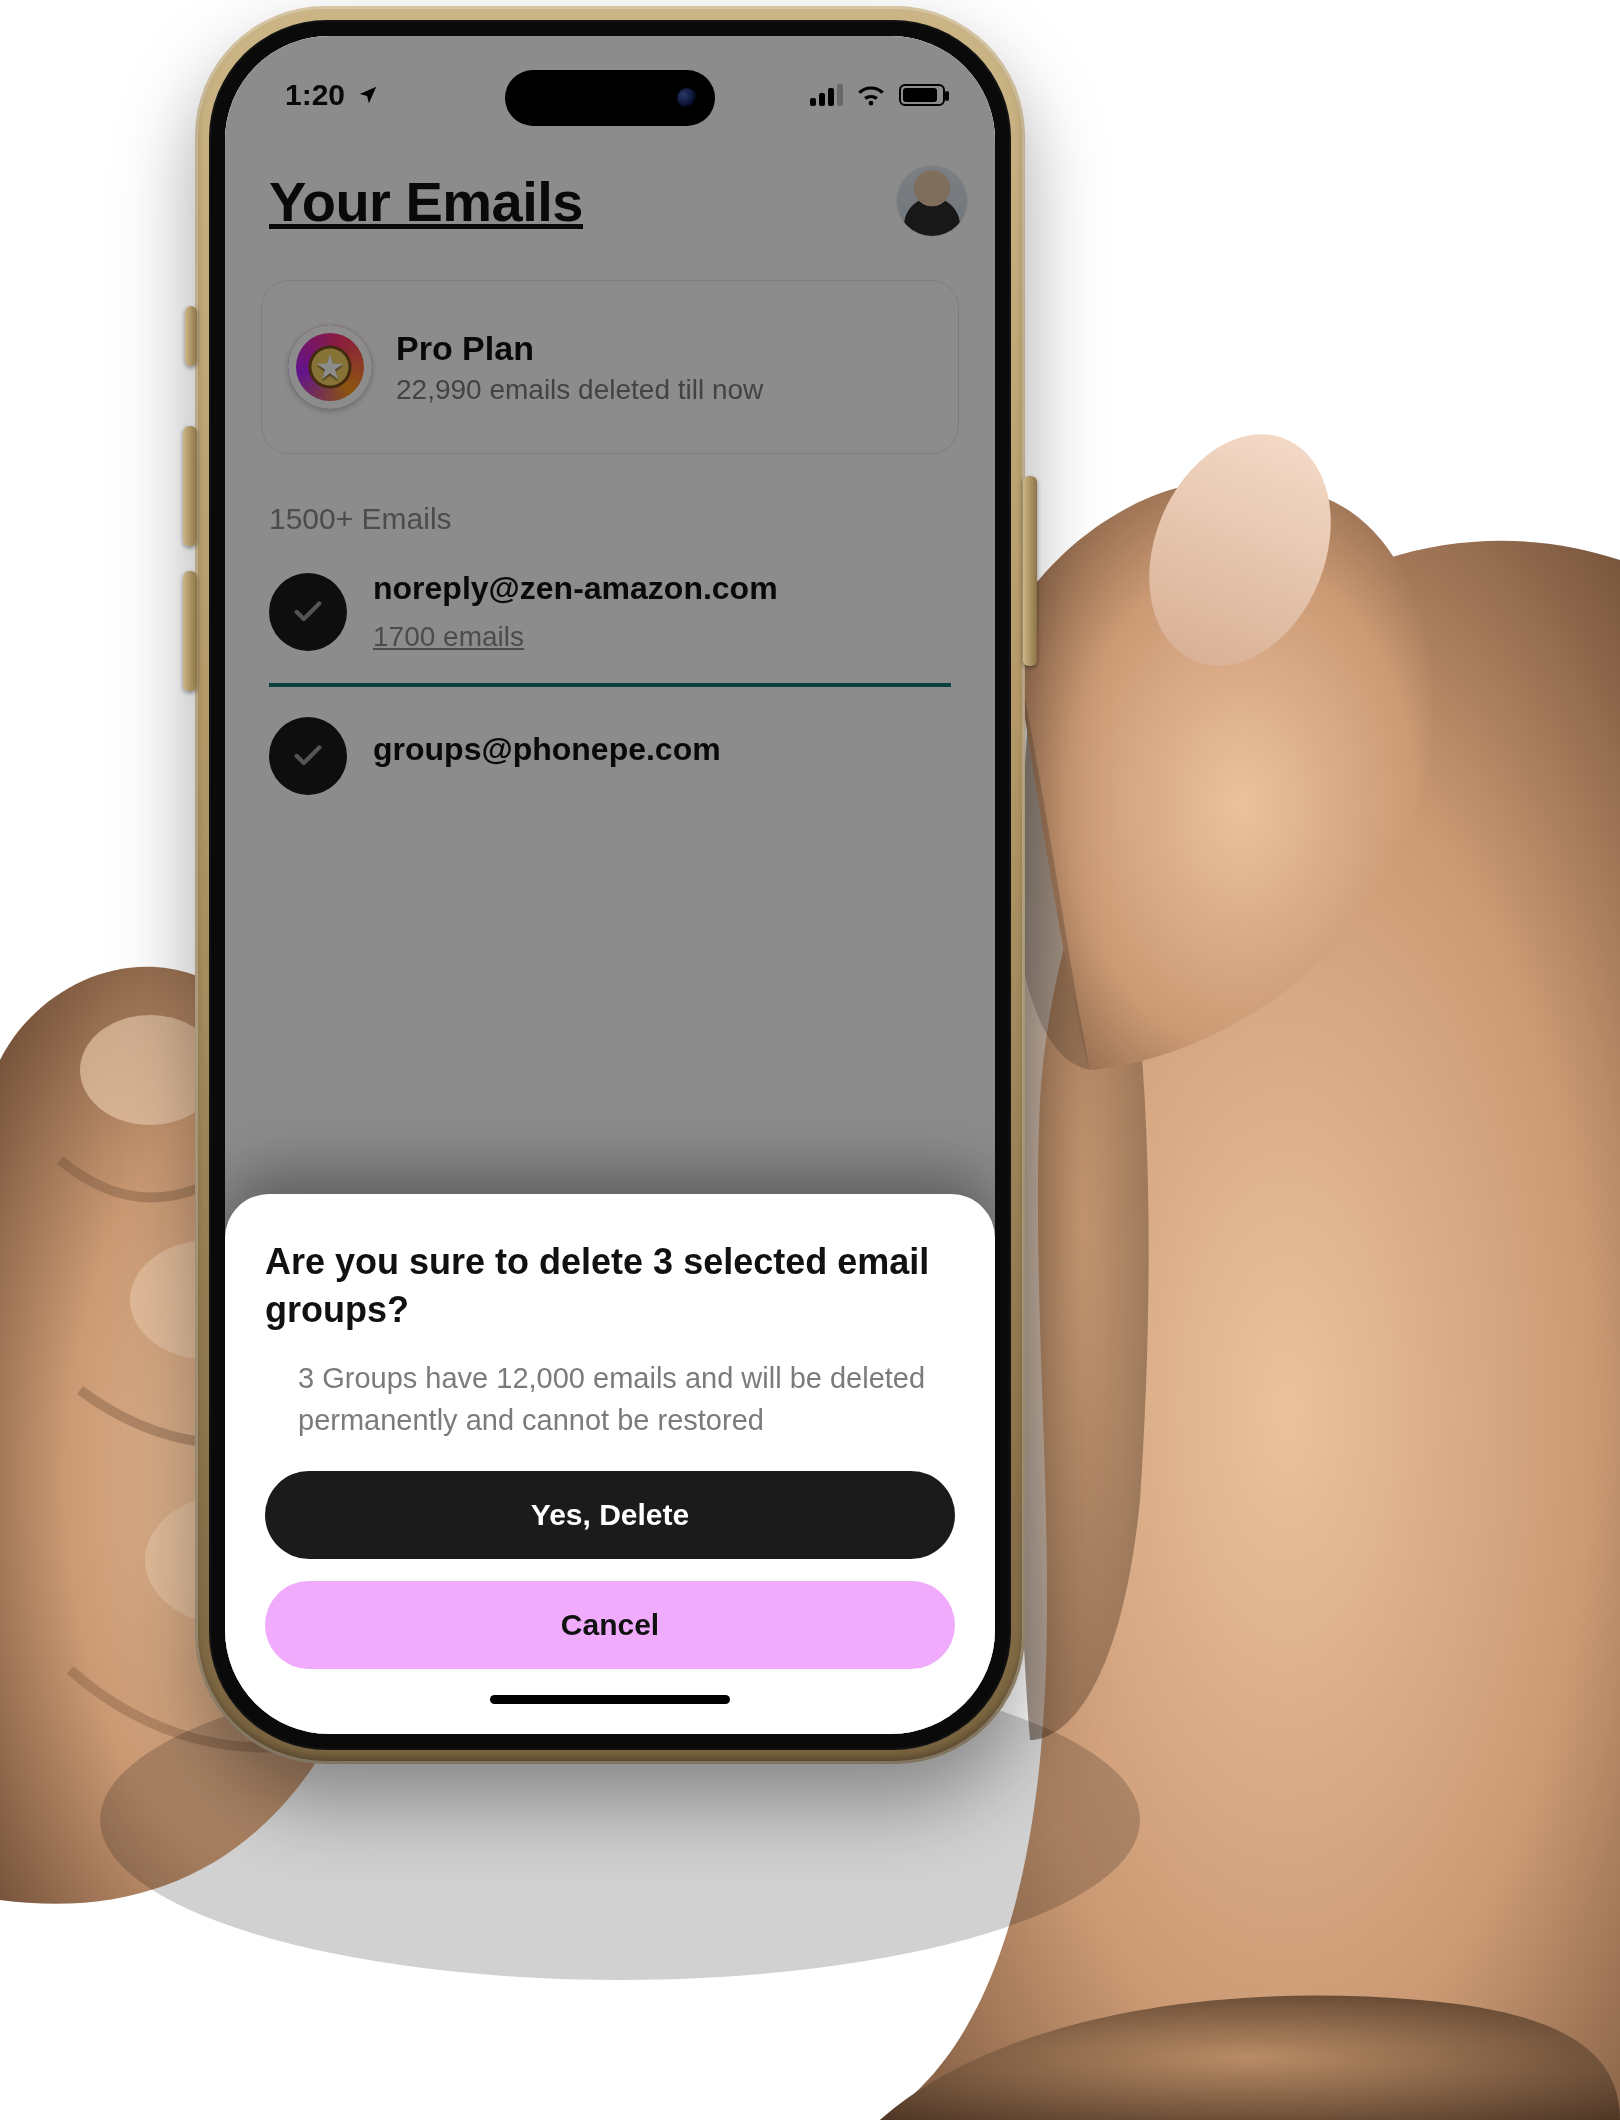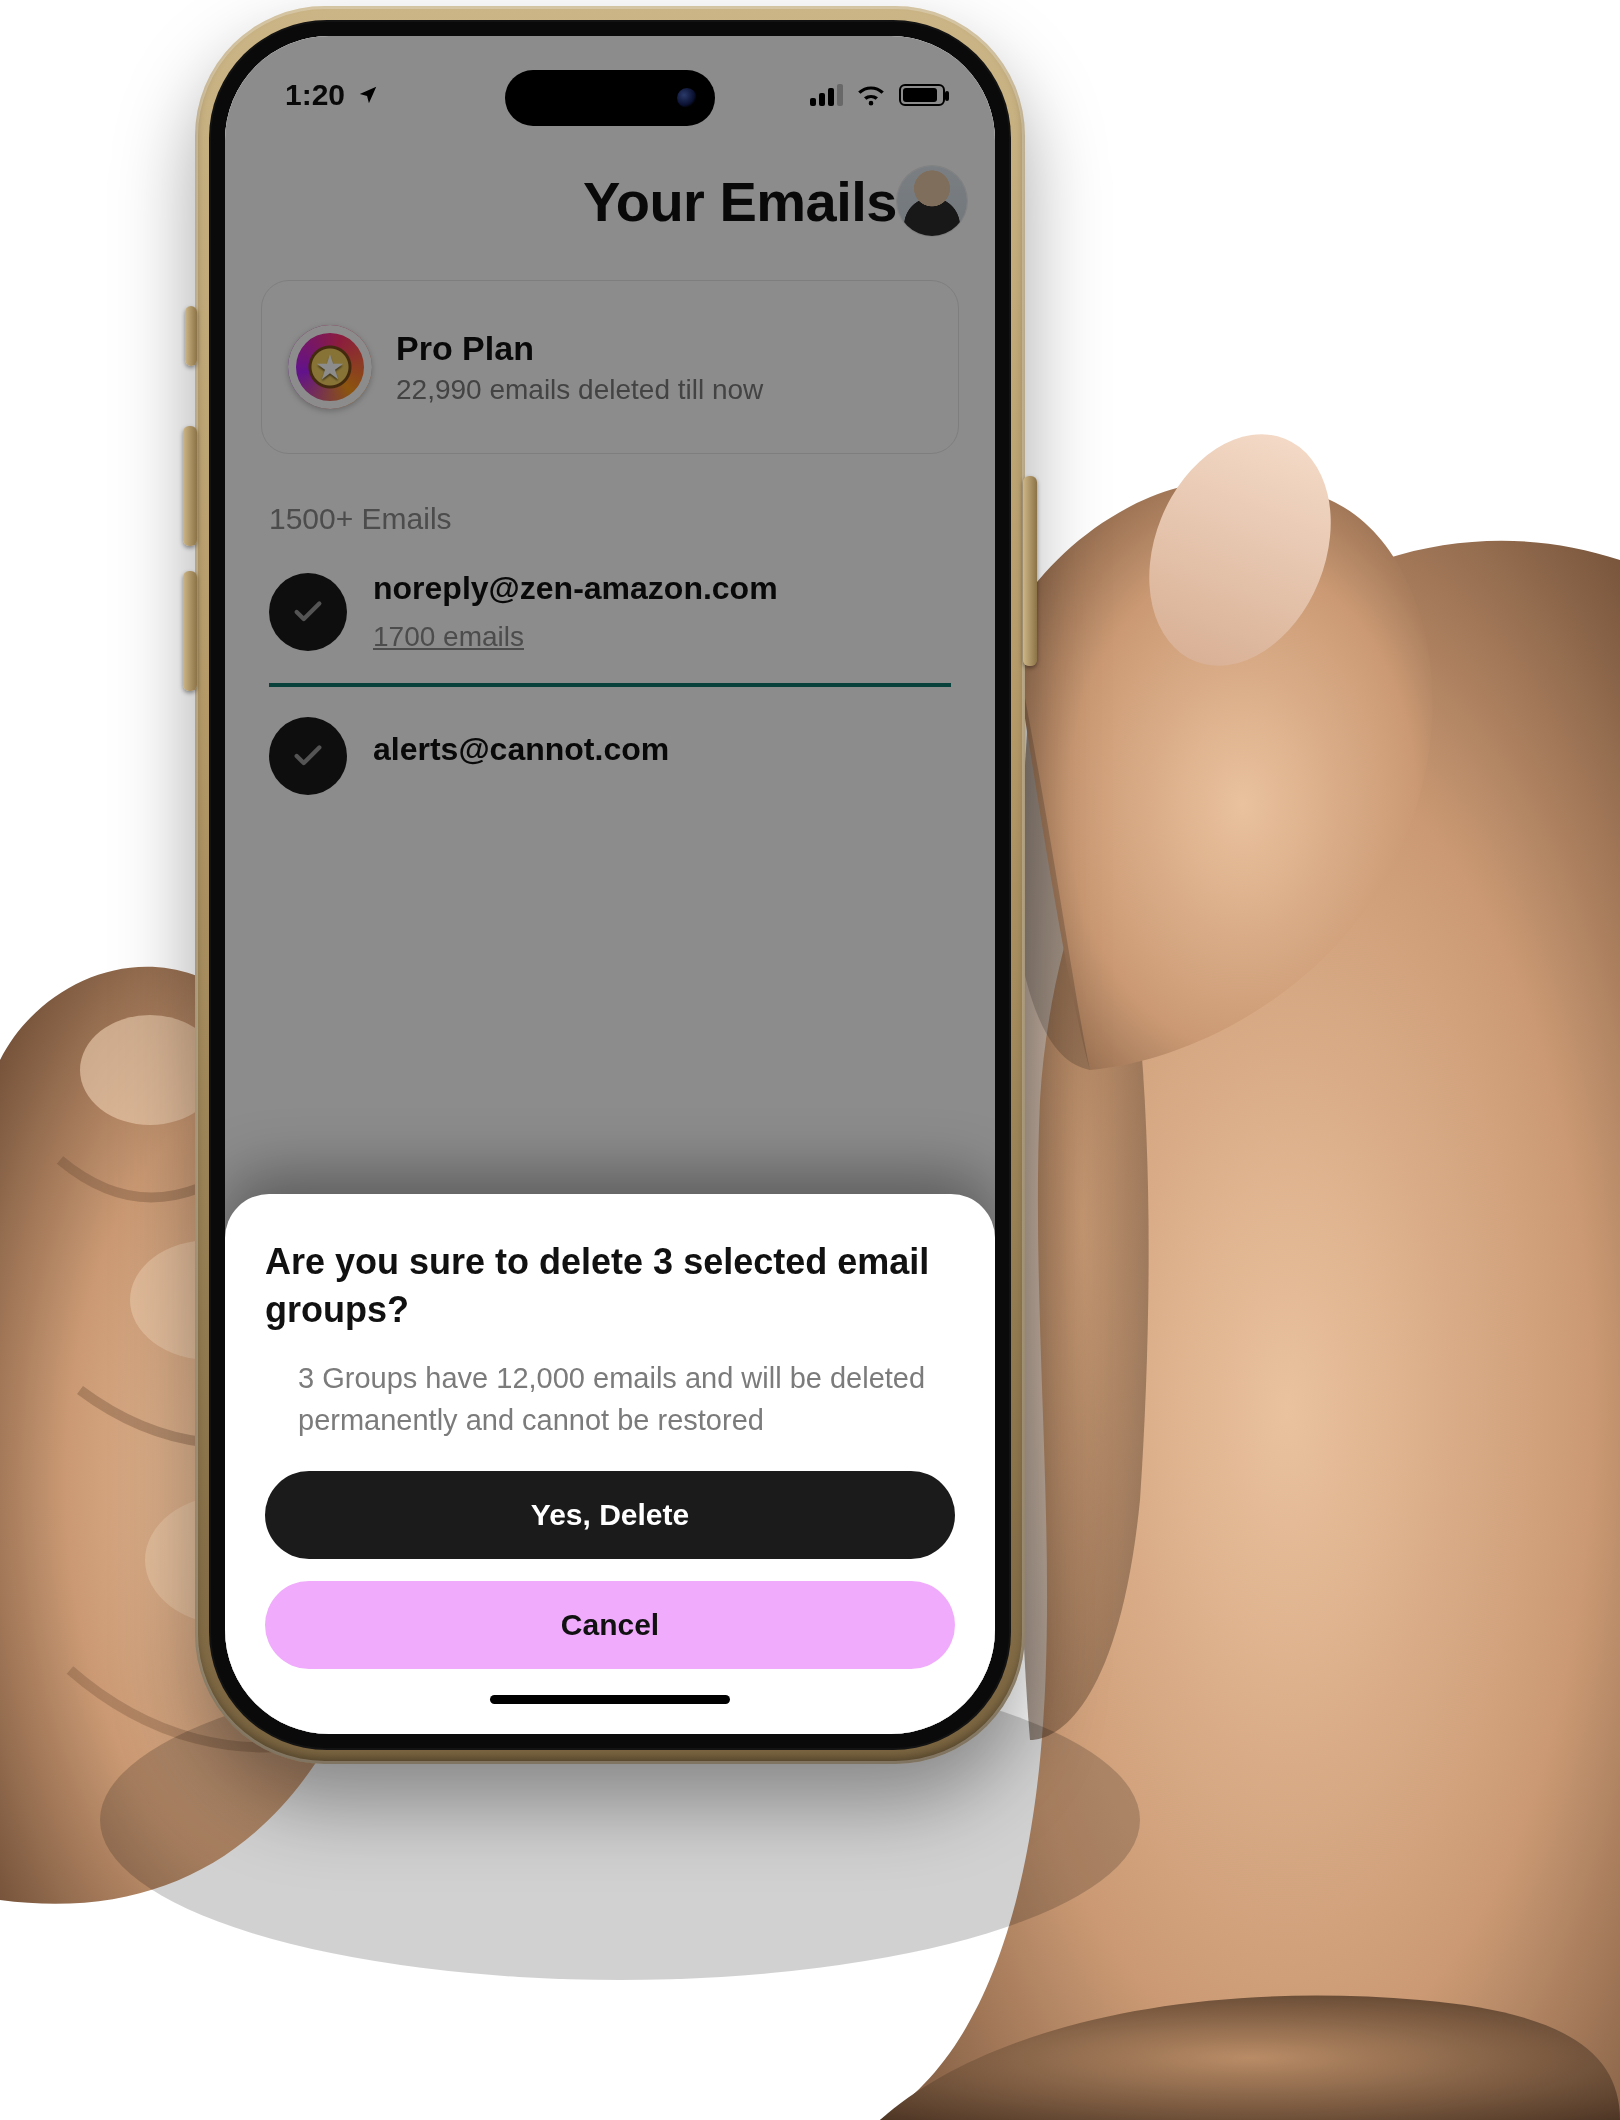--- a/index.html
+++ b/index.html
@@ -94,22 +94,23 @@
   .cell-bars span:nth-child(2){height:13px;}
   .cell-bars span:nth-child(3){height:18px;}
   .cell-bars span:nth-child(4){height:22px; background:#bdbdbd;}
   .wifi svg{width:28px;height:22px;display:block;}
   .battery{ width:46px; height:22px; border:2.5px solid #000; border-radius:6px; position:relative;}
   .battery::after{content:"";position:absolute;right:-6px;top:5px;width:4px;height:10px;background:#000;border-radius:2px;}
   .battery .fill{position:absolute;left:2px;top:2px;bottom:2px;width:80%;background:#000;border-radius:3px;}
 
   
   .header {
-    display:flex; align-items:center; justify-content:flex-end;
+    display:flex; align-items:center; justify-content:space-between;
     padding: 40px 28px 10px 44px;
+    text-decoration: underline;
   }
   .page-title { font-size:56px; font-weight:700; letter-spacing:-0.5px;}
   .avatar {
     width:70px; height:70px; border-radius:50%;
     background:
       radial-gradient(circle at 50% 32%, #e9c9a8 0 30%, transparent 31%),
       radial-gradient(circle at 50% 85%, #2c2c2c 0 40%, transparent 41%),
       linear-gradient(#dfe7ee,#cfd8e0);
     box-shadow: 0 0 0 1px rgba(0,0,0,0.08);
   }
@@ -331,21 +332,21 @@
               <div class="row-sub">1700 emails</div>
             </div>
           </div>
           <div class="row">
             <div class="check">
               <svg viewBox="0 0 24 24">
                   <path d="M4 12l5 5L20 6" stroke="#9a9a9a" stroke-width="3" fill="none" stroke-linecap="round" stroke-linejoin="round"></path>
                 </svg>
             </div>
             <div>
-              <div class="row-title">alerts@cannot.com</div>
+              <div class="row-title">groups@phonepe.com</div>
               <div class="row-sub"></div>
             </div>
           </div>
         </div>
 
         <div class="dim"></div>
 
         <div class="sheet">
           <div class="sheet-title">Are you sure to delete 3 selected email groups?</div>
           <div class="sheet-body">3 Groups have 12,000 emails and will be deleted permanently and cannot be restored</div>

